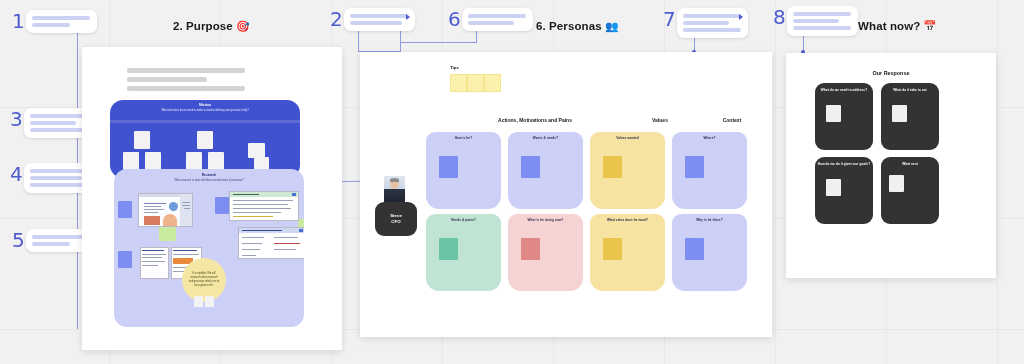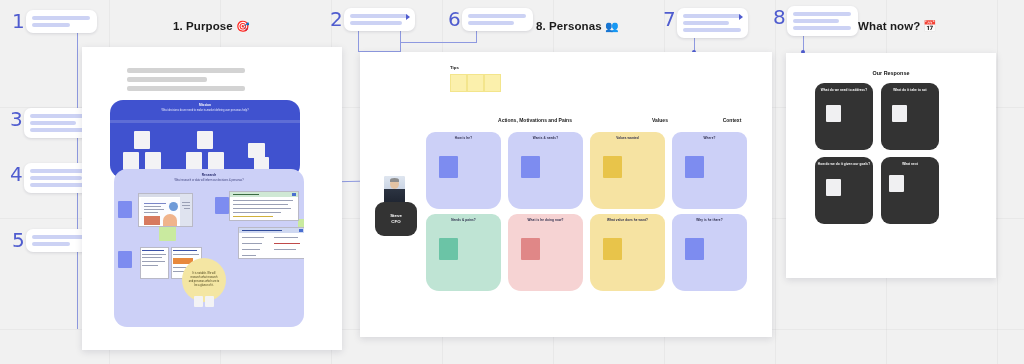--- a/index.html
+++ b/index.html
@@ -163,25 +163,25 @@
     margin-top: 5px; letter-spacing: .1px;
   }
   .dc-note { position: absolute; background: #f0f0f2; border-radius: 1px; }
 </style>
 </head>
 <body>
 
 <div id="canvas">
 
   <div class="sec-title" style="left:173px; top:20px;">
-    <span>1. Purpose</span>
+    <span>2. Purpose</span>
     <span class="emo">🎯</span>
   </div>
   <div class="sec-title" style="left:536px; top:20px;">
-    <span>8. Personas</span>
+    <span>6. Personas</span>
     <span class="emo">👥</span>
   </div>
   <div class="sec-title" style="left:845px; top:20px;">
     <span>3. What now?</span>
     <span class="emo">📅</span>
   </div>
 
   <div class="conn v" style="left:77px; top:29px; height:300px;"></div>
   <div class="conn h" style="left:42px; top:29px; width:36px;"></div>
 

